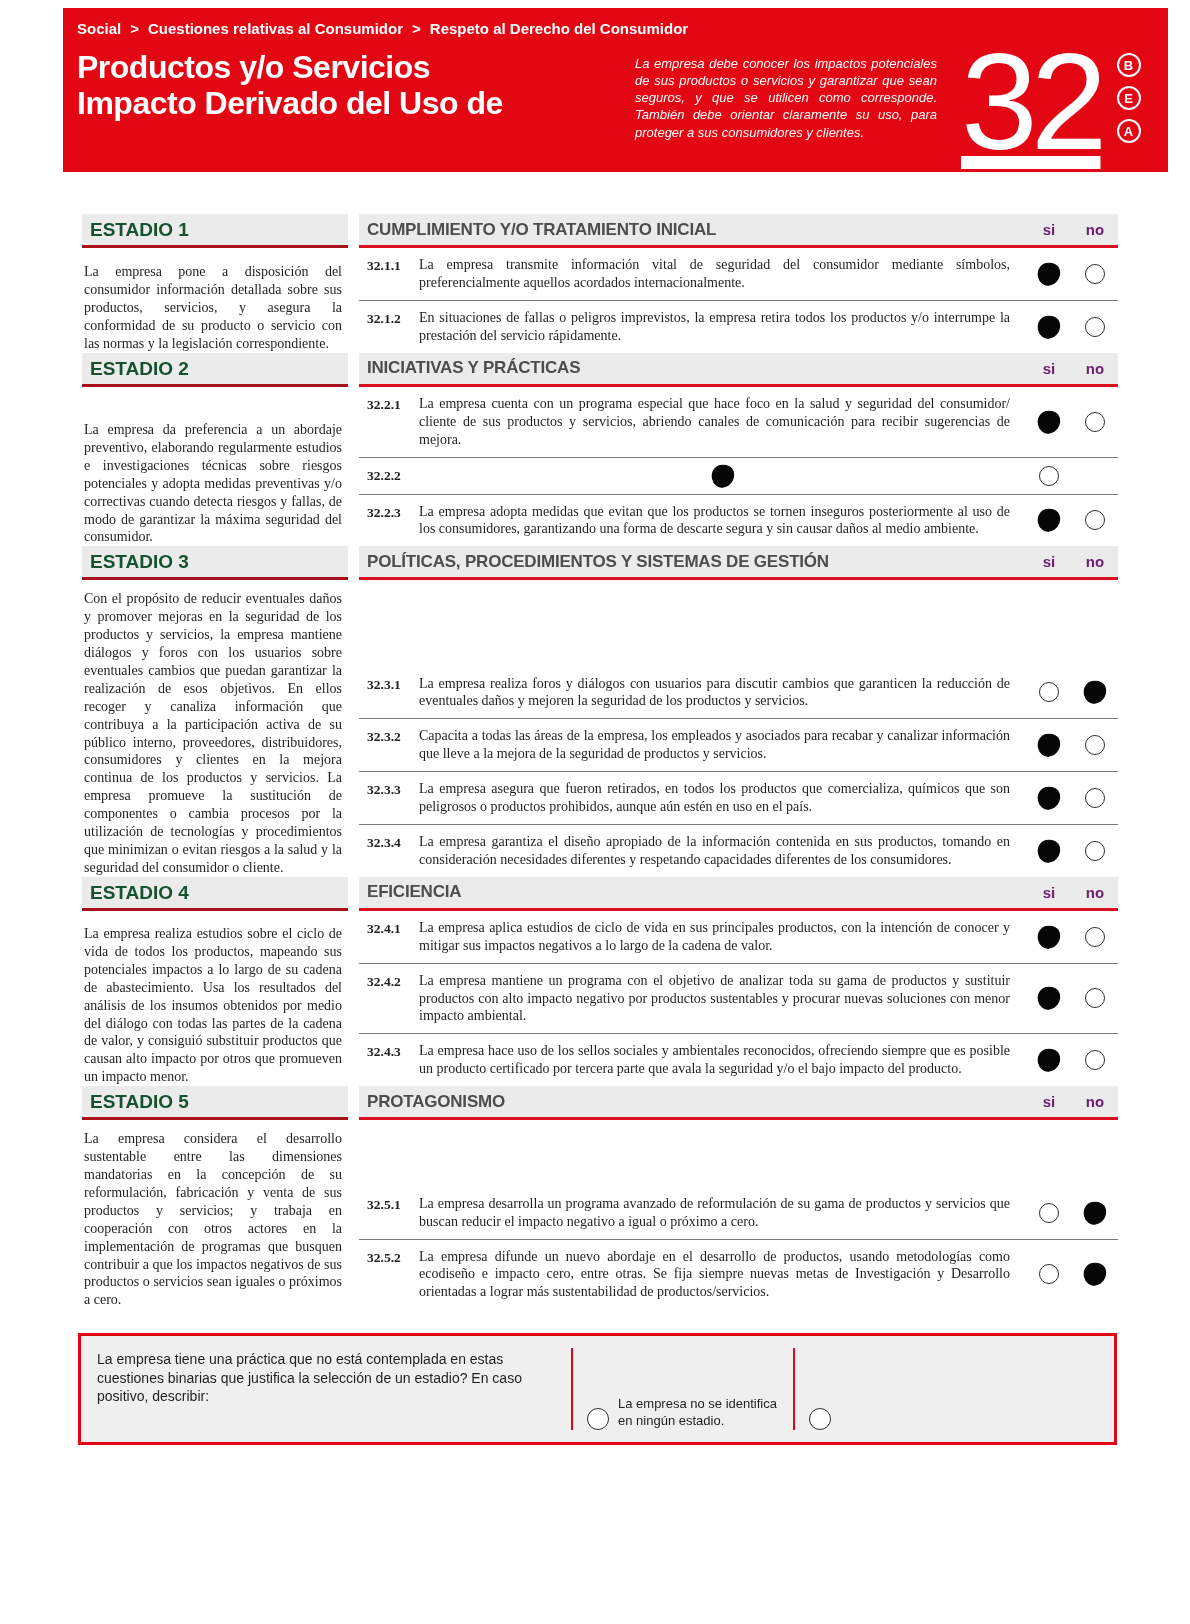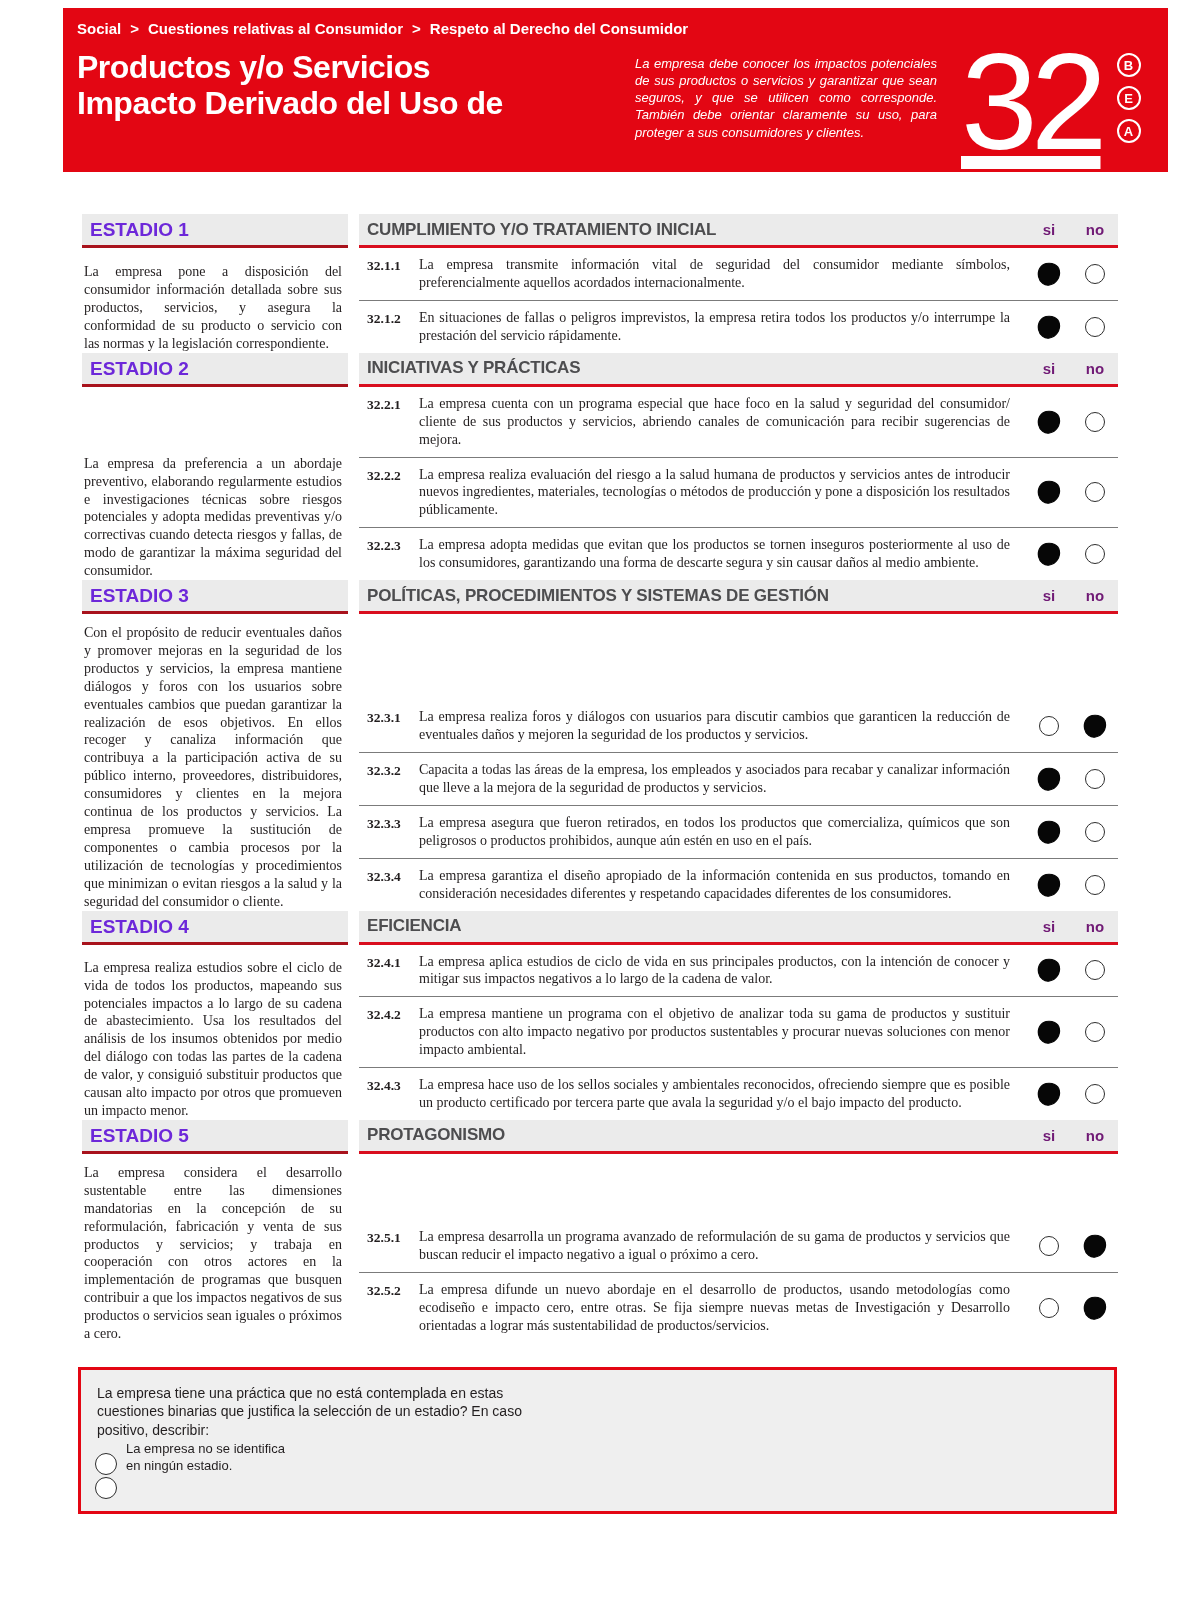--- a/index.html
+++ b/index.html
@@ -16,21 +16,21 @@
   .header-summary { width:302px; margin-left:58px; margin-top:6px; font-size:13px; line-height:1.32; text-align:justify;font-style:italic; }
   .big-number { margin-left:24px; font-size:138px; line-height:0.82; font-weight:400; letter-spacing:-7px; margin-top:-4px;text-decoration:underline; }
   .badges { display:flex; flex-direction:column; gap:9px; margin-left:16px; margin-top:4px; }
   .badge { width:24px; height:24px; border:2px solid #fff; border-radius:50%; display:flex; align-items:center; justify-content:center; font-size:13px; font-weight:700; }
 
   
   .content { margin:42px 72px 0 82px; }
   .estadio { margin-bottom:0; }
   .band { display:flex; }
   .band-left { width:266px; background:#ebebeb; border-bottom:3px solid #a8121c; padding:5px 0 4px 8px;
-               font-size:19px; font-weight:700; color:#6d28d9; display:flex; align-items:center; }
+               font-size:19px; font-weight:700; color:#14532d; display:flex; align-items:center; }
   .band-gap { width:11px; background:#fff; }
   .band-right { flex:1; background:#ebebeb; border-bottom:3px solid #d90e1e;
                 display:grid; grid-template-columns:60px 1fr 46px 46px; align-items:center; }
   .category { grid-column:1 / 3; padding-left:8px; font-size:17px; font-weight:700; color:#4d4d4f; letter-spacing:-0.2px; }
   .yn-label { text-align:center; font-size:15px; font-weight:700; color:#701a75; }
 
   .section-body { display:flex; align-items:flex-end;font-family:Liberation Serif, serif; }
   .left-col { width:266px; padding:10px 6px 0 2px; font-size:14px; line-height:1.28; text-align:justify; }
   .col-gap { width:11px; }
   .right-col { flex:1; }
@@ -39,21 +39,21 @@
   .qnum { font-size:13.5px; font-weight:700; padding-left:8px; padding-top:2px; }
   .qtext { font-size:14px; line-height:1.28; text-align:justify; padding-right:16px; }
   .radio-cell { display:flex; justify-content:center; align-self:center; }
   .radio { width:20px; height:20px; border:1.5px solid #2e2e2e; border-radius:50%; background:#fff; }
   .radio.filled { background:#070707; border-color:#070707;
                   border-radius:47% 53% 58% 42% / 52% 44% 56% 48%;
                   transform:rotate(-12deg) scale(1.14); }
 
   
   .footer-box { margin:24px 73px 0 78px; background:#efefef; border:3px solid #e30613;
-                display:flex; min-height:112px; padding:12px 0;flex-direction:column; }
+                display:flex; min-height:112px; padding:12px 0; }
   .f-left { width:490px; padding:2px 22px 0 16px; font-size:14px; line-height:1.32; }
   .f-div { width:2px; background:#e30613; }
   .f-opt { display:flex; gap:9px; padding:2px 12px 0 14px; font-size:13px; line-height:1.3;align-items:flex-end; }
   .f-opt .radio { width:22px; height:22px; flex:none; }
   .f-opt.mid { width:220px; }
   .f-opt.right { flex:1; font-size:13.5px; }
   .bottom-pad { height:40px; }
 </style>
 </head>
 <body>
@@ -142,21 +142,20 @@
             <div class="qtext">La empresa cuenta con un programa especial que hace foco en la salud y seguridad del consumidor/ cliente de sus productos y servicios, abriendo canales de comunicación para recibir sugerencias de mejora.</div>
             <div class="radio-cell">
                 <span class="radio filled"></span>
               </div>
             <div class="radio-cell">
                 <span class="radio"></span>
               </div>
           </div>
           <div class="qrow">
             <div class="qnum">32.2.2</div>
-            <div class="qtext">La empresa realiza evaluación del riesgo a la salud humana de productos y servicios antes de introducir nuevos ingredientes, materiales, tecnologías o métodos de producción y pone a disposición los resultados públicamente.</div>
             <div class="radio-cell">
                 <span class="radio filled"></span>
               </div>
             <div class="radio-cell">
                 <span class="radio"></span>
               </div>
           </div>
           <div class="qrow">
             <div class="qnum">32.2.3</div>
             <div class="qtext">La empresa adopta medidas que evitan que los productos se tornen inseguros posteriormente al uso de los consumidores, garantizando una forma de descarte segura y sin causar daños al medio ambiente.</div>

